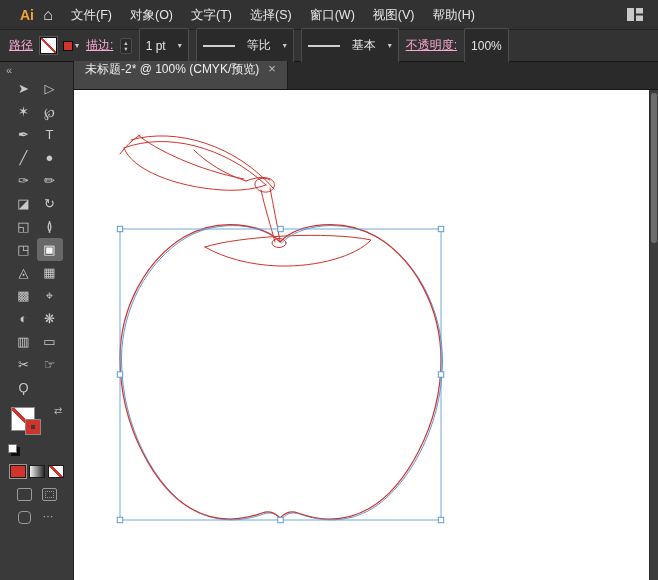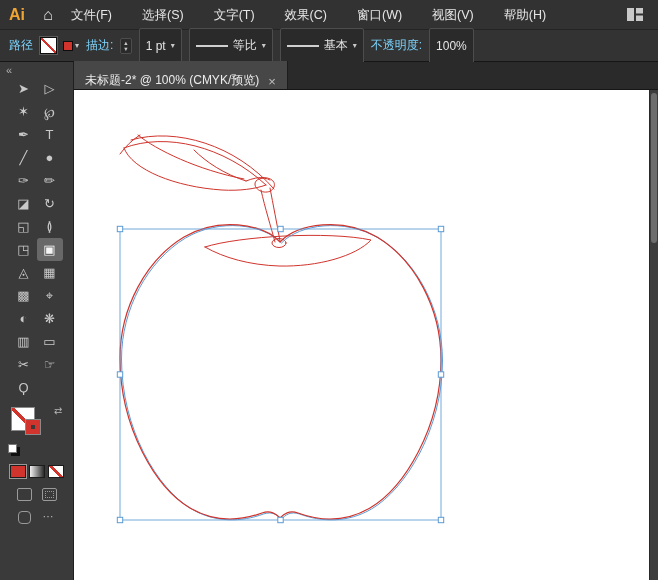--- a/index.html
+++ b/index.html
@@ -9,23 +9,23 @@
     background:#2b2b2b; font-family:"Liberation Sans", sans-serif;
     -webkit-font-smoothing:antialiased;
   }
 
   
   .menubar {
     position:absolute; top:0; left:0; right:0; height:30px;
     background:#323232; border-bottom:1px solid #242424;
     display:flex; align-items:center; color:#e6e6e6; font-size:12.5px;
   }
-  .logo { width:34px; text-align:center; font-weight:bold; font-size:16px; color:var(--logo-amber); }
+  .logo { width:34px; text-align:right; font-weight:bold; font-size:14px; color:var(--logo-amber); }
   .home-btn { width:28px; text-align:center; font-size:16px; color:#e2e2e2; cursor:default; }
-  .menus { display:flex; height:30px; align-items:center;gap:12px; }
+  .menus { display:flex; height:30px; align-items:center; }
   .menu-item { padding:0 9px; line-height:30px; white-space:nowrap; cursor:default; }
   .mb-spacer { flex:1; }
   .ws-icon { width:30px; display:flex; justify-content:center; align-items:center; margin-right:8px; }
 
   
   .controlbar {
     position:absolute; top:30px; left:0; right:0; height:32px;
     background:#333333; border-bottom:1px solid #161616;
     display:flex; align-items:center; gap:7px; padding:0 9px;
     color:#d8d8d8; font-size:12px; white-space:nowrap;
@@ -35,33 +35,33 @@
     background:#fff;
     background-image:linear-gradient(45deg, transparent 44%, var(--accent-red) 44%, var(--accent-red) 56%, transparent 56%);
   }
   .stroke-group { display:flex; align-items:center; gap:3px; }
   .stroke-box { width:7px; height:7px; border:4px solid var(--accent-red); outline:1px solid #0d0d0d; background:transparent; }
   .chev { font-size:8px; color:#c8c8c8; }
   .stepper { display:flex; flex-direction:column; background:#2a2a2a; border:1px solid #4d4d4d; border-radius:2px; padding:1px 3px; }
   .stepper span { font-size:6.5px; line-height:6px; color:#c8c8c8; }
   .well {
     background:#2a2a2a; border:1px solid #4d4d4d; border-radius:2px;
-    height:36px; display:flex; align-items:center; gap:5px; padding:0 6px; color:#e4e4e4;
+    height:36px; display:flex; align-items:center; gap:12px; padding:0 6px; color:#e4e4e4;
   }
   .well .wline { width:32px; height:2px; background:#cfcfcf; }
-  .lbl { color:#7dd3fc; }
+  .lbl { color:#f9a8d4;text-decoration:underline; }
 
   
   .tabbar {
     position:absolute; top:62px; left:74px; right:0; height:28px;
     background:#2a2a2a; border-bottom:1px solid #161616; display:flex; align-items:flex-end;
   }
   .tab {
     height:28px; background:#474747; border-right:1px solid #1d1d1d;
-    display:flex; align-items:flex-end; gap:9px; padding:0 11px;
+    display:flex; align-items:flex-start; gap:9px; padding:0 11px;
     font-size:12px; color:#ececec;
   }
   .tab-close { color:#bdbdbd; font-size:13px; cursor:default; }
 
   
   .toolbar {
     position:absolute; top:62px; left:0; bottom:0; width:74px;
     background:#3a3a3a; border-right:1px solid #1f1f1f;
     display:flex; flex-direction:column; align-items:center;
   }
@@ -117,23 +117,23 @@
 </head>
 <body>
 
 <div class="app">
 
   <header class="menubar">
     <div class="logo">Ai</div>
     <div class="home-btn">⌂</div>
     <nav class="menus">
         <span class="menu-item">文件(F)</span>
+        <span class="menu-item">对象(O)</span>
+        <span class="menu-item">文字(T)</span>
         <span class="menu-item">选择(S)</span>
-        <span class="menu-item">文字(T)</span>
-        <span class="menu-item">效果(C)</span>
         <span class="menu-item">窗口(W)</span>
         <span class="menu-item">视图(V)</span>
         <span class="menu-item">帮助(H)</span>
       </nav>
     <div class="mb-spacer"></div>
     <div class="ws-icon">
       <svg width="16" height="13" viewBox="0 0 16 13">
         <rect x="0" y="0" width="7" height="13" fill="#c9c9c9"></rect>
         <rect x="9" y="0" width="7" height="5.5" fill="#c9c9c9"></rect>
         <rect x="9" y="7.5" width="7" height="5.5" fill="#c9c9c9"></rect>

